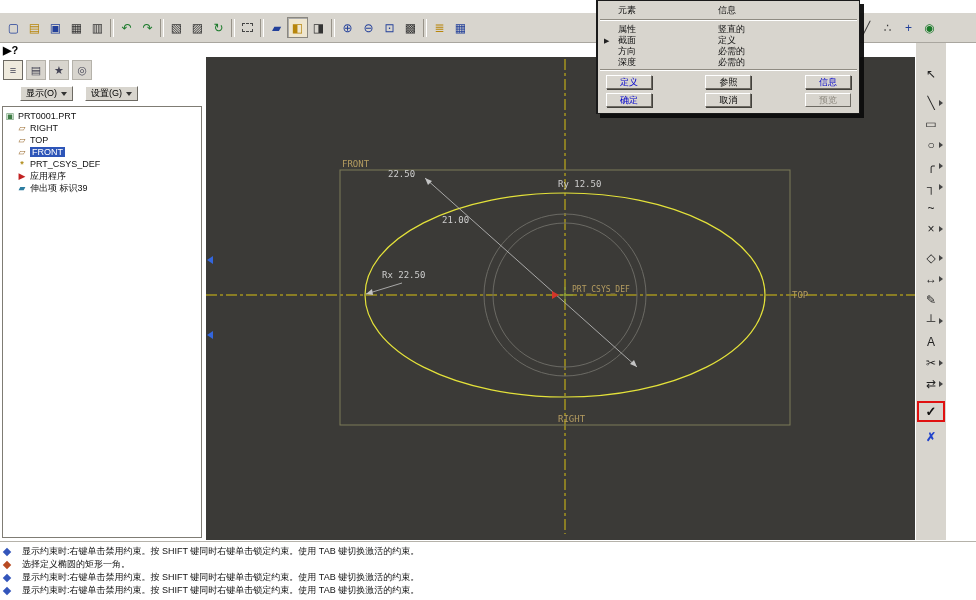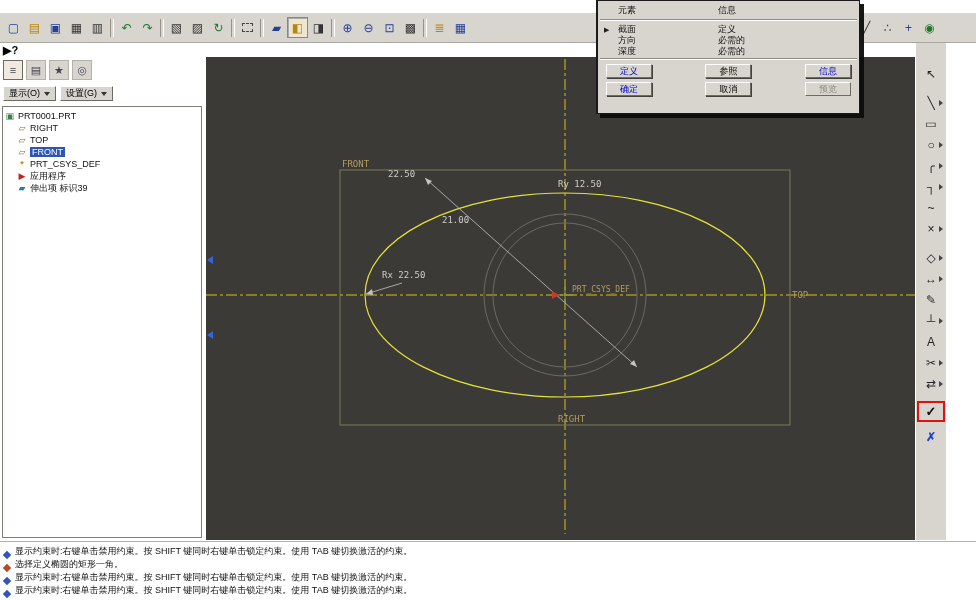--- a/index.html
+++ b/index.html
@@ -19,21 +19,21 @@
   .tb-item.k-green{color:#1a7a2a}.tb-item.k-blue{color:#23409a}.tb-item.k-amber{color:#b8860b}
   .tb-item.k-dashed .tb-glyph{border:1px dashed #444;width:11px;height:9px;display:block}
   .tb-right{position:absolute;right:36px;top:4px;display:flex}
 
   
   .left-area{position:absolute;left:0;top:43px;width:206px;height:497px;background:#fff}
   .cursor{position:absolute;left:3px;top:1px;font-size:11px;font-weight:bold;color:#000}
   .panel-icons{position:absolute;left:3px;top:17px;display:flex;gap:3px}
   .p-icon{width:20px;height:20px;border:1px solid #b5b2aa;background:#d8d5ce;font-size:11px;display:flex;align-items:center;justify-content:center;color:#445;padding:0}
   .p-icon.pressed{border:1px solid #6d6a63;background:#efeadd}
-  .panel-tabs{position:absolute;left:3px;top:43px;display:flex;gap:4px}
+  .panel-tabs{position:absolute;left:20px;top:43px;display:flex;gap:12px}
   .ptab{height:15px;padding:0 5px;border:1px solid;border-color:#fff #6d6a63 #6d6a63 #fff;background:#d8d5ce;display:flex;align-items:center;gap:4px;font-size:9px}
   .ptab .caret{width:0;height:0;border-left:3px solid transparent;border-right:3px solid transparent;border-top:4px solid #333}
   .tree-box{position:absolute;left:2px;top:63px;width:200px;height:432px;border:1px solid #7f7c74;background:#fff;overflow:hidden;padding-top:3px}
   .trow{display:flex;align-items:center;gap:3px;height:12px;padding-left:2px;cursor:default}
   .ticon{width:10px;font-size:9px;line-height:10px;text-align:center;flex:none}
   .k-part .ticon{color:#3f7d46}
   .k-plane .ticon{color:#9a6b2f}
   .k-csys .ticon{color:#b08c1a;font-weight:bold}
   .k-insert .ticon{color:#c22222}
   .k-feature .ticon{color:#2e7da0}
@@ -72,21 +72,21 @@
   .dcur{color:#222;font-size:7px}
   .dlg-buttons{display:grid;grid-template-columns:1fr 1fr 1fr;row-gap:4px;padding:2px 8px 0}
   .dbtn{width:46px;height:14px;font-size:9px;background:#d8d5ce;border:1px solid;border-color:#fff #6d6a63 #6d6a63 #fff;box-shadow:1px 1px 0 #43413c;cursor:default}
   .dbtn:nth-of-type(3n+2){justify-self:center}
   .dbtn:nth-of-type(3n){justify-self:end}
   .dbtn.accent{color:#0000cc}
   .dbtn.disabled{color:#8f8b82;box-shadow:none}
 
   
   .status{position:absolute;left:0;top:541px;width:100%;height:59px;background:#fff;border-top:1px solid #b5b2aa;padding:3px 0 0 4px;overflow:hidden}
-  .sline{display:flex;align-items:flex-end;gap:5px;height:13px}
+  .sline{display:flex;align-items:center;gap:12px;height:13px}
   .sicon{width:6px;height:6px;transform:rotate(45deg);background:#3355bb;flex:none}
   .sline.k-prompt .sicon{background:#b84a22}
   .stext{white-space:nowrap}
 </style>
 </head>
 <body>
 
 <div class="app">
 
 
@@ -354,20 +354,25 @@
     </div>
 
   <div class="dialog">
     <div class="dlg-header">
       <span class="h1">元素</span>
       <span class="h2">信息</span>
     </div>
     <div class="dlg-hr"></div>
     <div class="dlg-rows">
 
+    <div class="drow">
+          <span class="dcur"></span>
+          <span class="dele">属性</span>
+          <span class="dinfo">竖直的</span>
+        </div>
         <div class="drow current">
           <span class="dcur">▶</span>
           <span class="dele">截面</span>
           <span class="dinfo">定义</span>
         </div>
         <div class="drow">
           <span class="dcur"></span>
           <span class="dele">方向</span>
           <span class="dinfo">必需的</span>
         </div>

